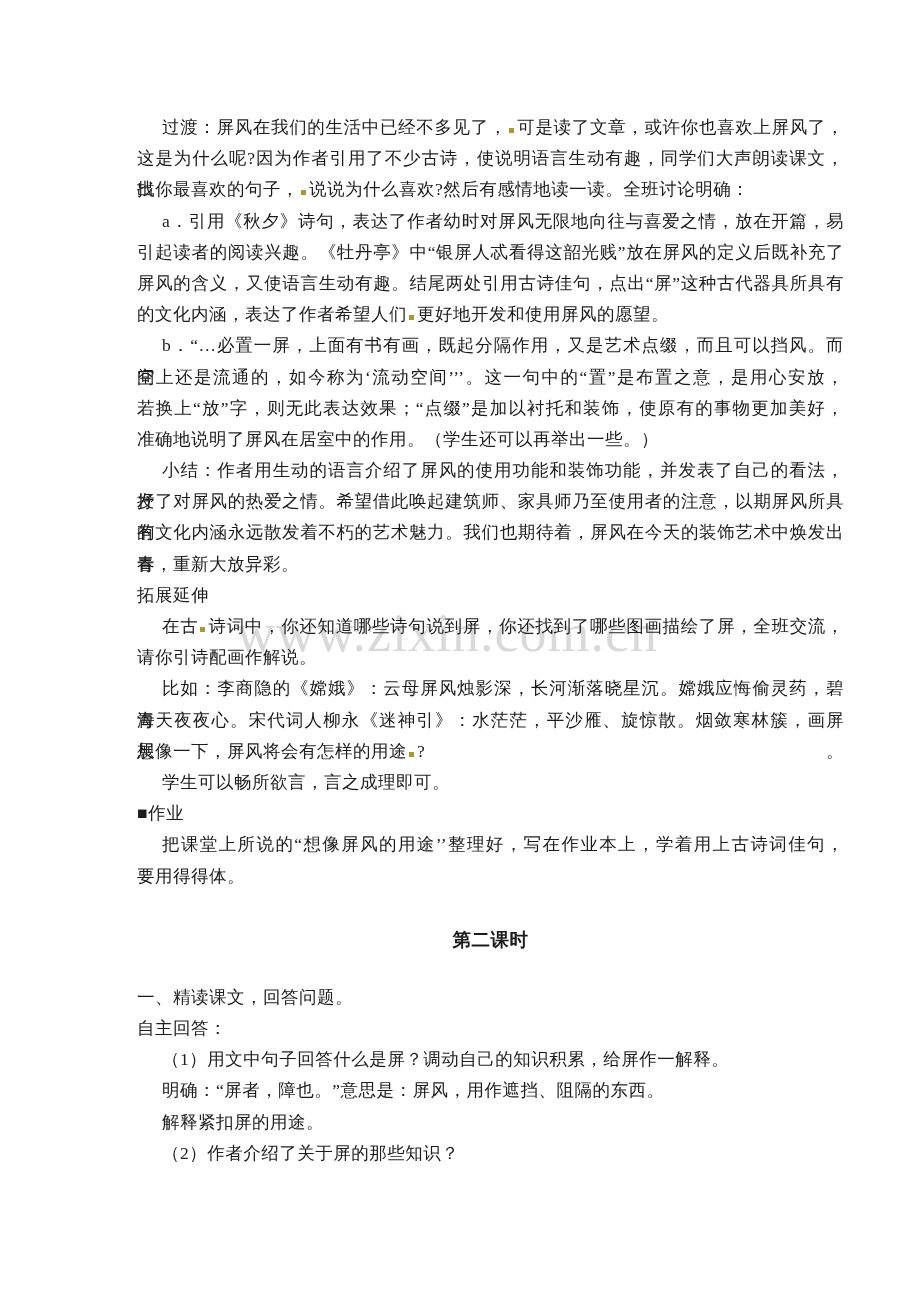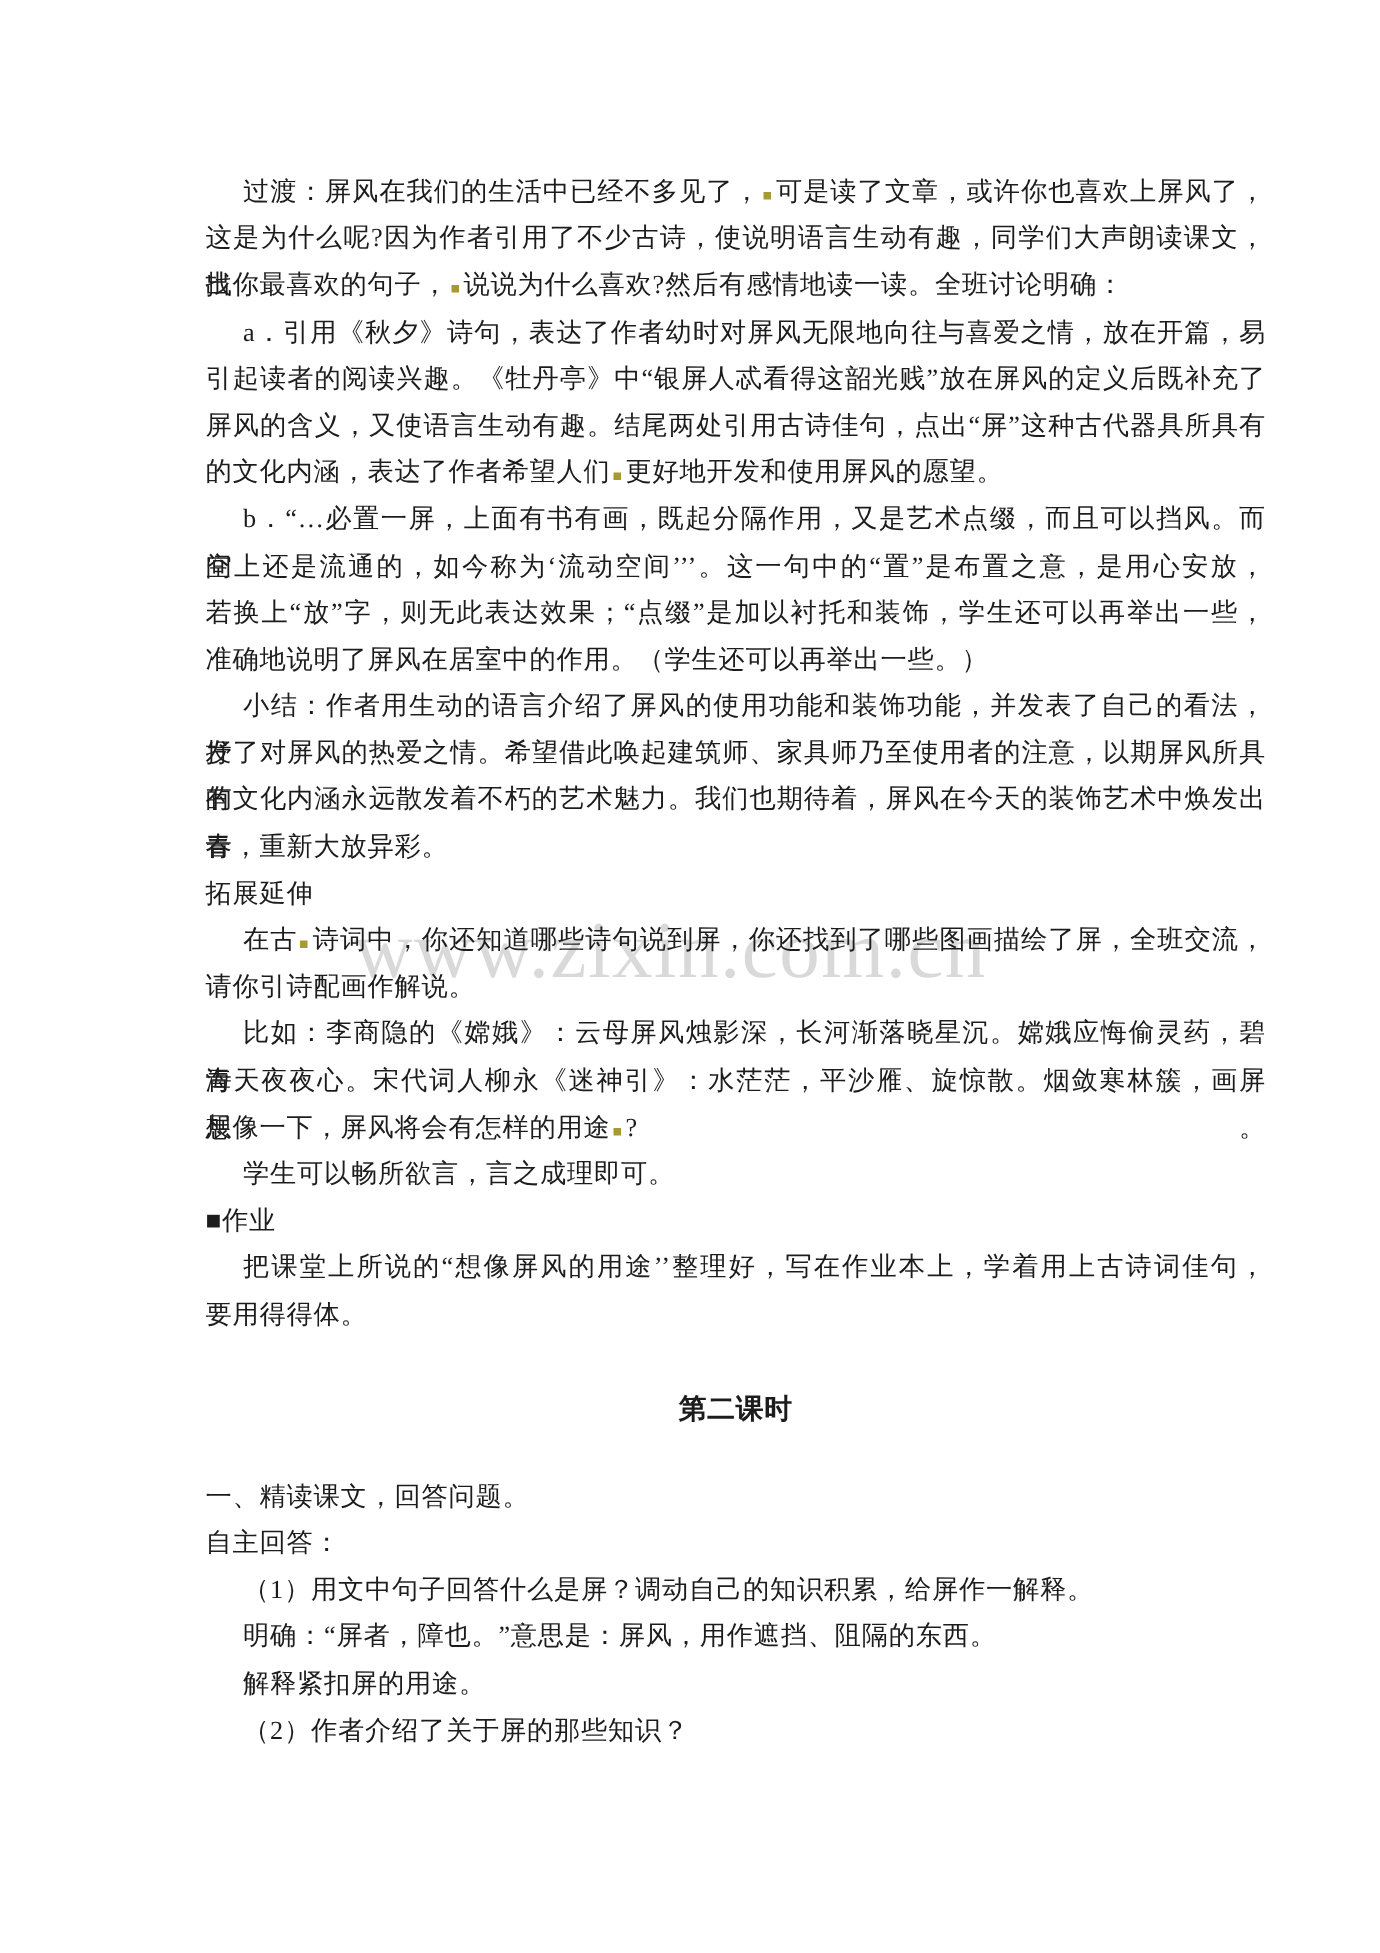--- a/index.html
+++ b/index.html
@@ -81,21 +81,21 @@
       </div>
       <div class="para">
         <div class="line full indent">a．引用《秋夕》诗句，表达了作者幼时对屏风无限地向往与喜爱之情，放在开篇，易</div>
         <div class="line full">引起读者的阅读兴趣。《牡丹亭》中“银屏人忒看得这韶光贱”放在屏风的定义后既补充了</div>
         <div class="line full">屏风的含义，又使语言生动有趣。结尾两处引用古诗佳句，点出“屏”这种古代器具所具有</div>
         <div class="line end">的文化内涵，表达了作者希望人们<span class="dot-mark"></span>更好地开发和使用屏风的愿望。</div>
       </div>
       <div class="para">
         <div class="line full indent">b．“…必置一屏，上面有书有画，既起分隔作用，又是艺术点缀，而且可以挡风。而空</div>
         <div class="line full">间上还是流通的，如今称为‘流动空间’’’。这一句中的“置”是布置之意，是用心安放，</div>
-        <div class="line full">若换上“放”字，则无此表达效果；“点缀”是加以衬托和装饰，学生还可以再举出一些，</div>
+        <div class="line full">若换上“放”字，则无此表达效果；“点缀”是加以衬托和装饰，使原有的事物更加美好，</div>
         <div class="line end">准确地说明了屏风在居室中的作用。（学生还可以再举出一些。）</div>
       </div>
       <div class="para">
         <div class="line full indent">小结：作者用生动的语言介绍了屏风的使用功能和装饰功能，并发表了自己的看法，抒</div>
         <div class="line full">发了对屏风的热爱之情。希望借此唤起建筑师、家具师乃至使用者的注意，以期屏风所具有</div>
         <div class="line full">的文化内涵永远散发着不朽的艺术魅力。我们也期待着，屏风在今天的装饰艺术中焕发出青</div>
         <div class="line end">春，重新大放异彩。</div>
       </div>
       <div class="para">
         <div class="line end">拓展延伸</div>

